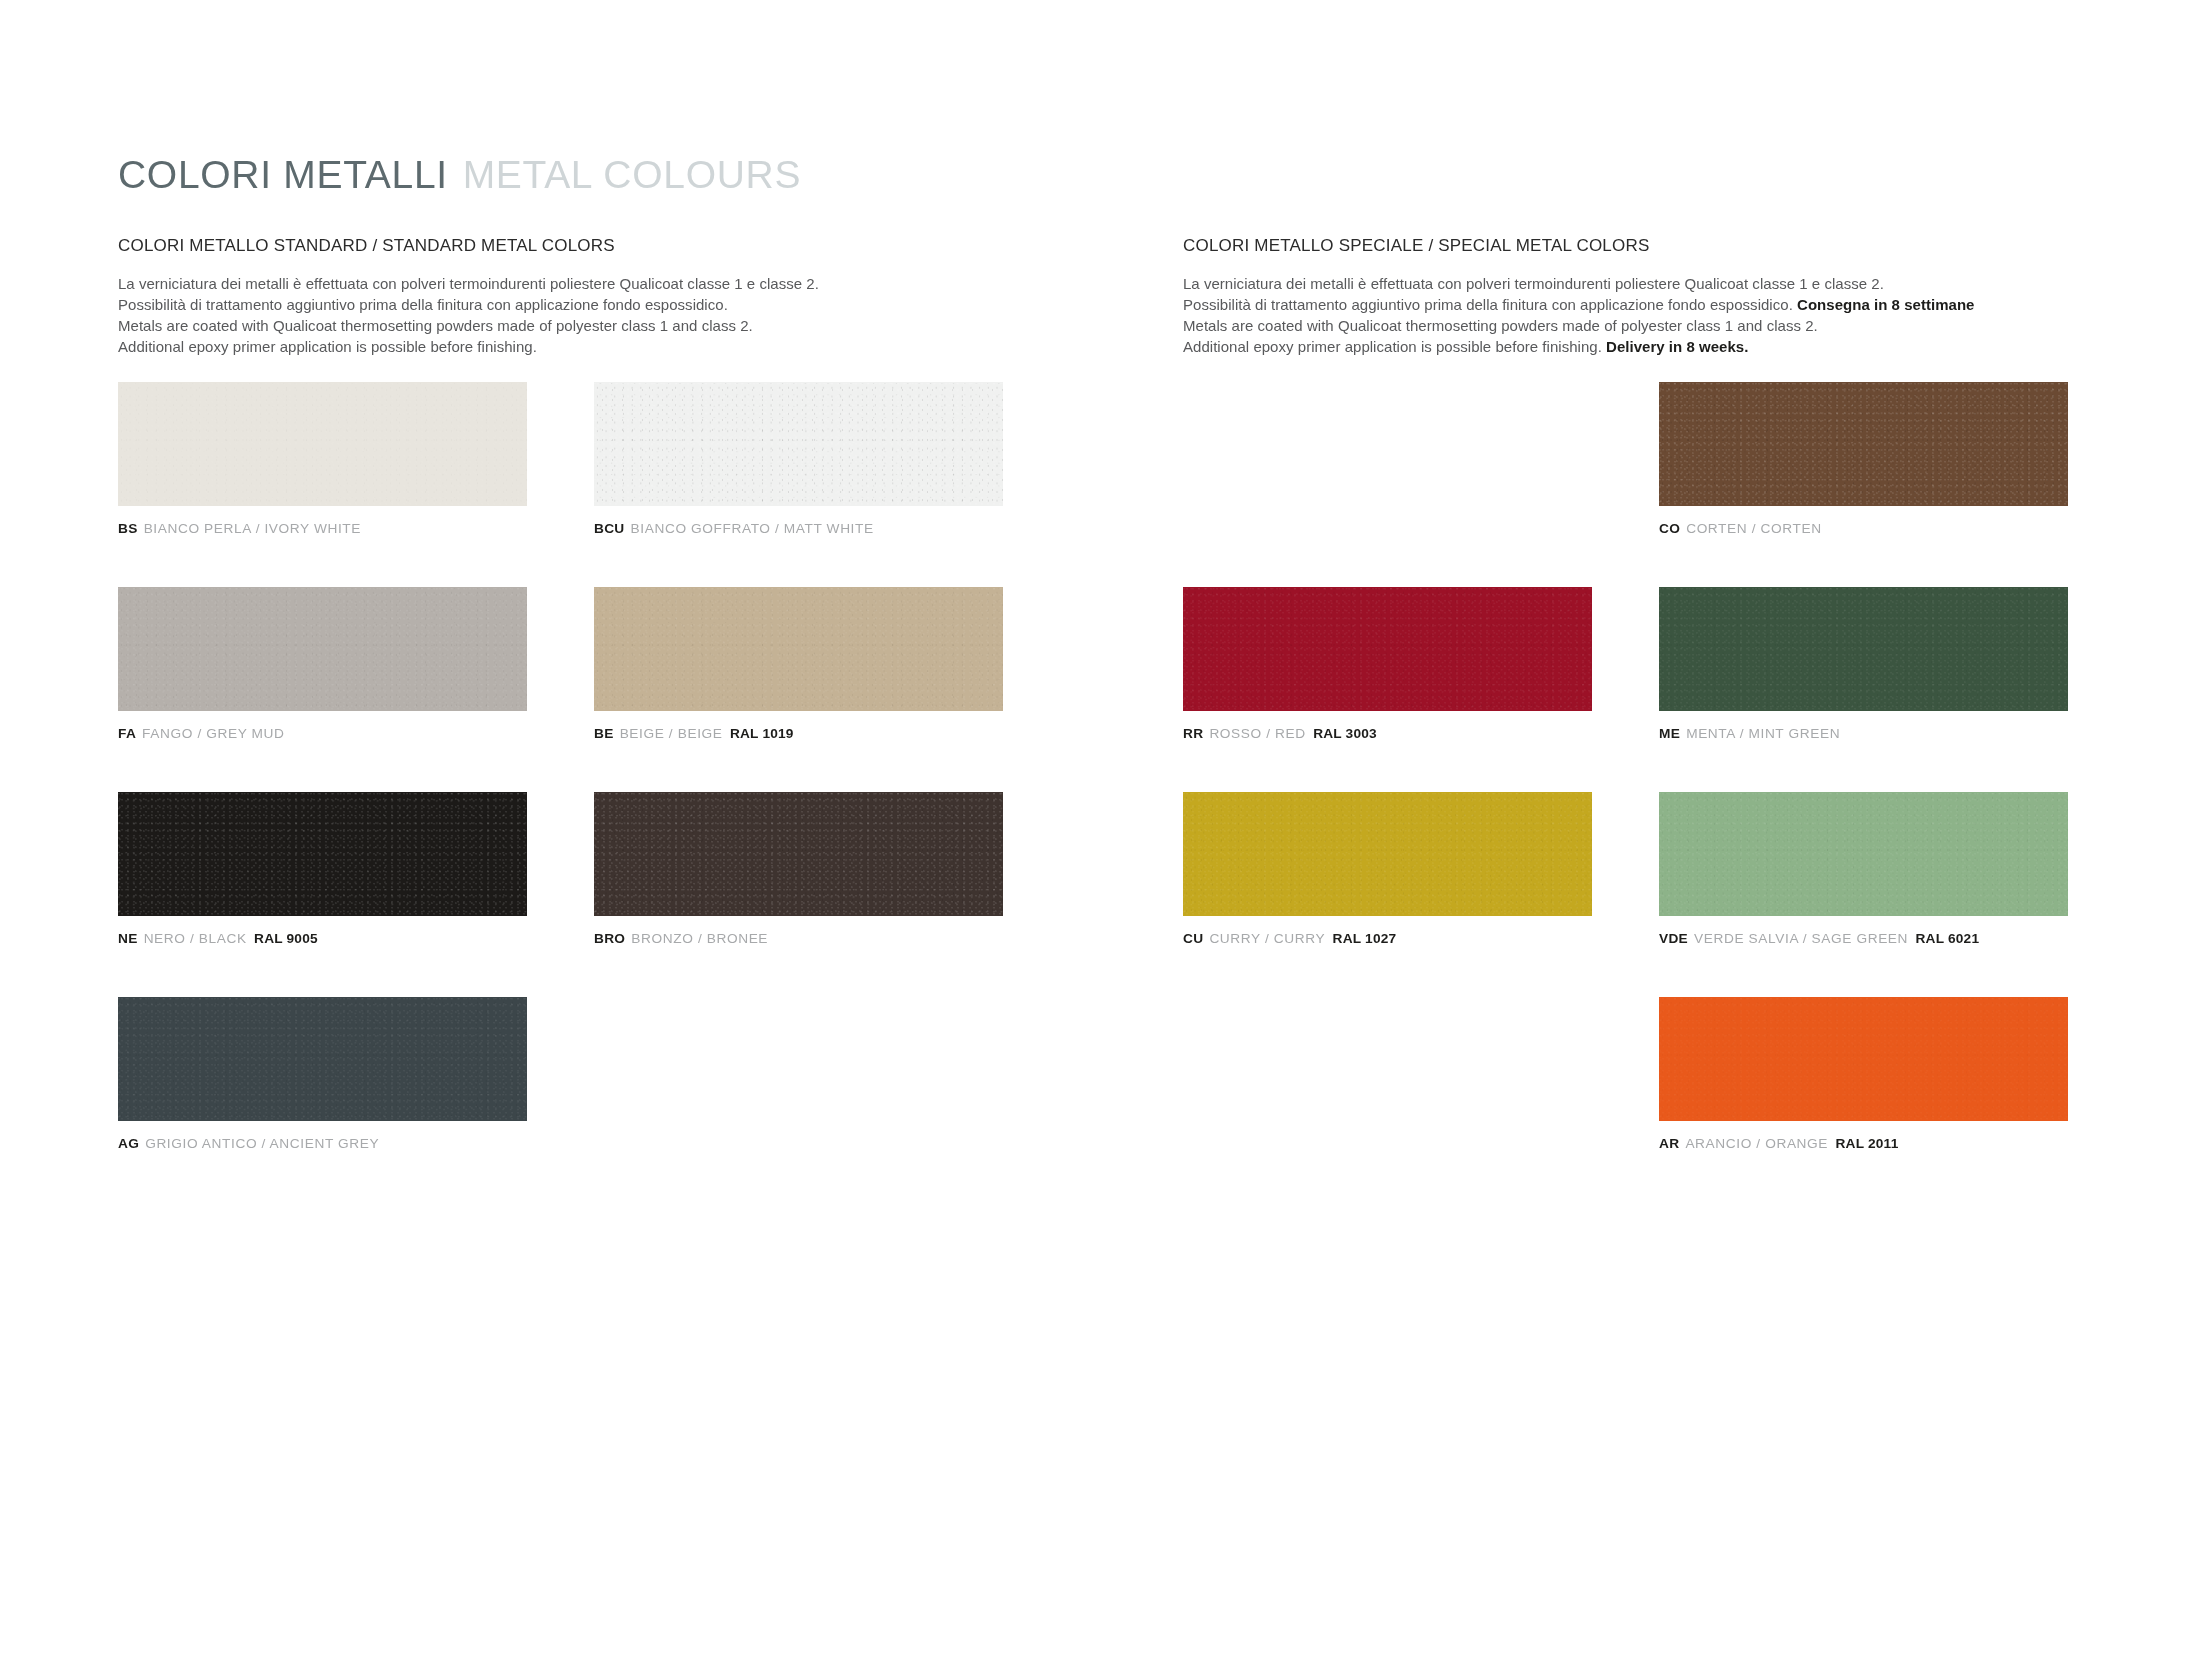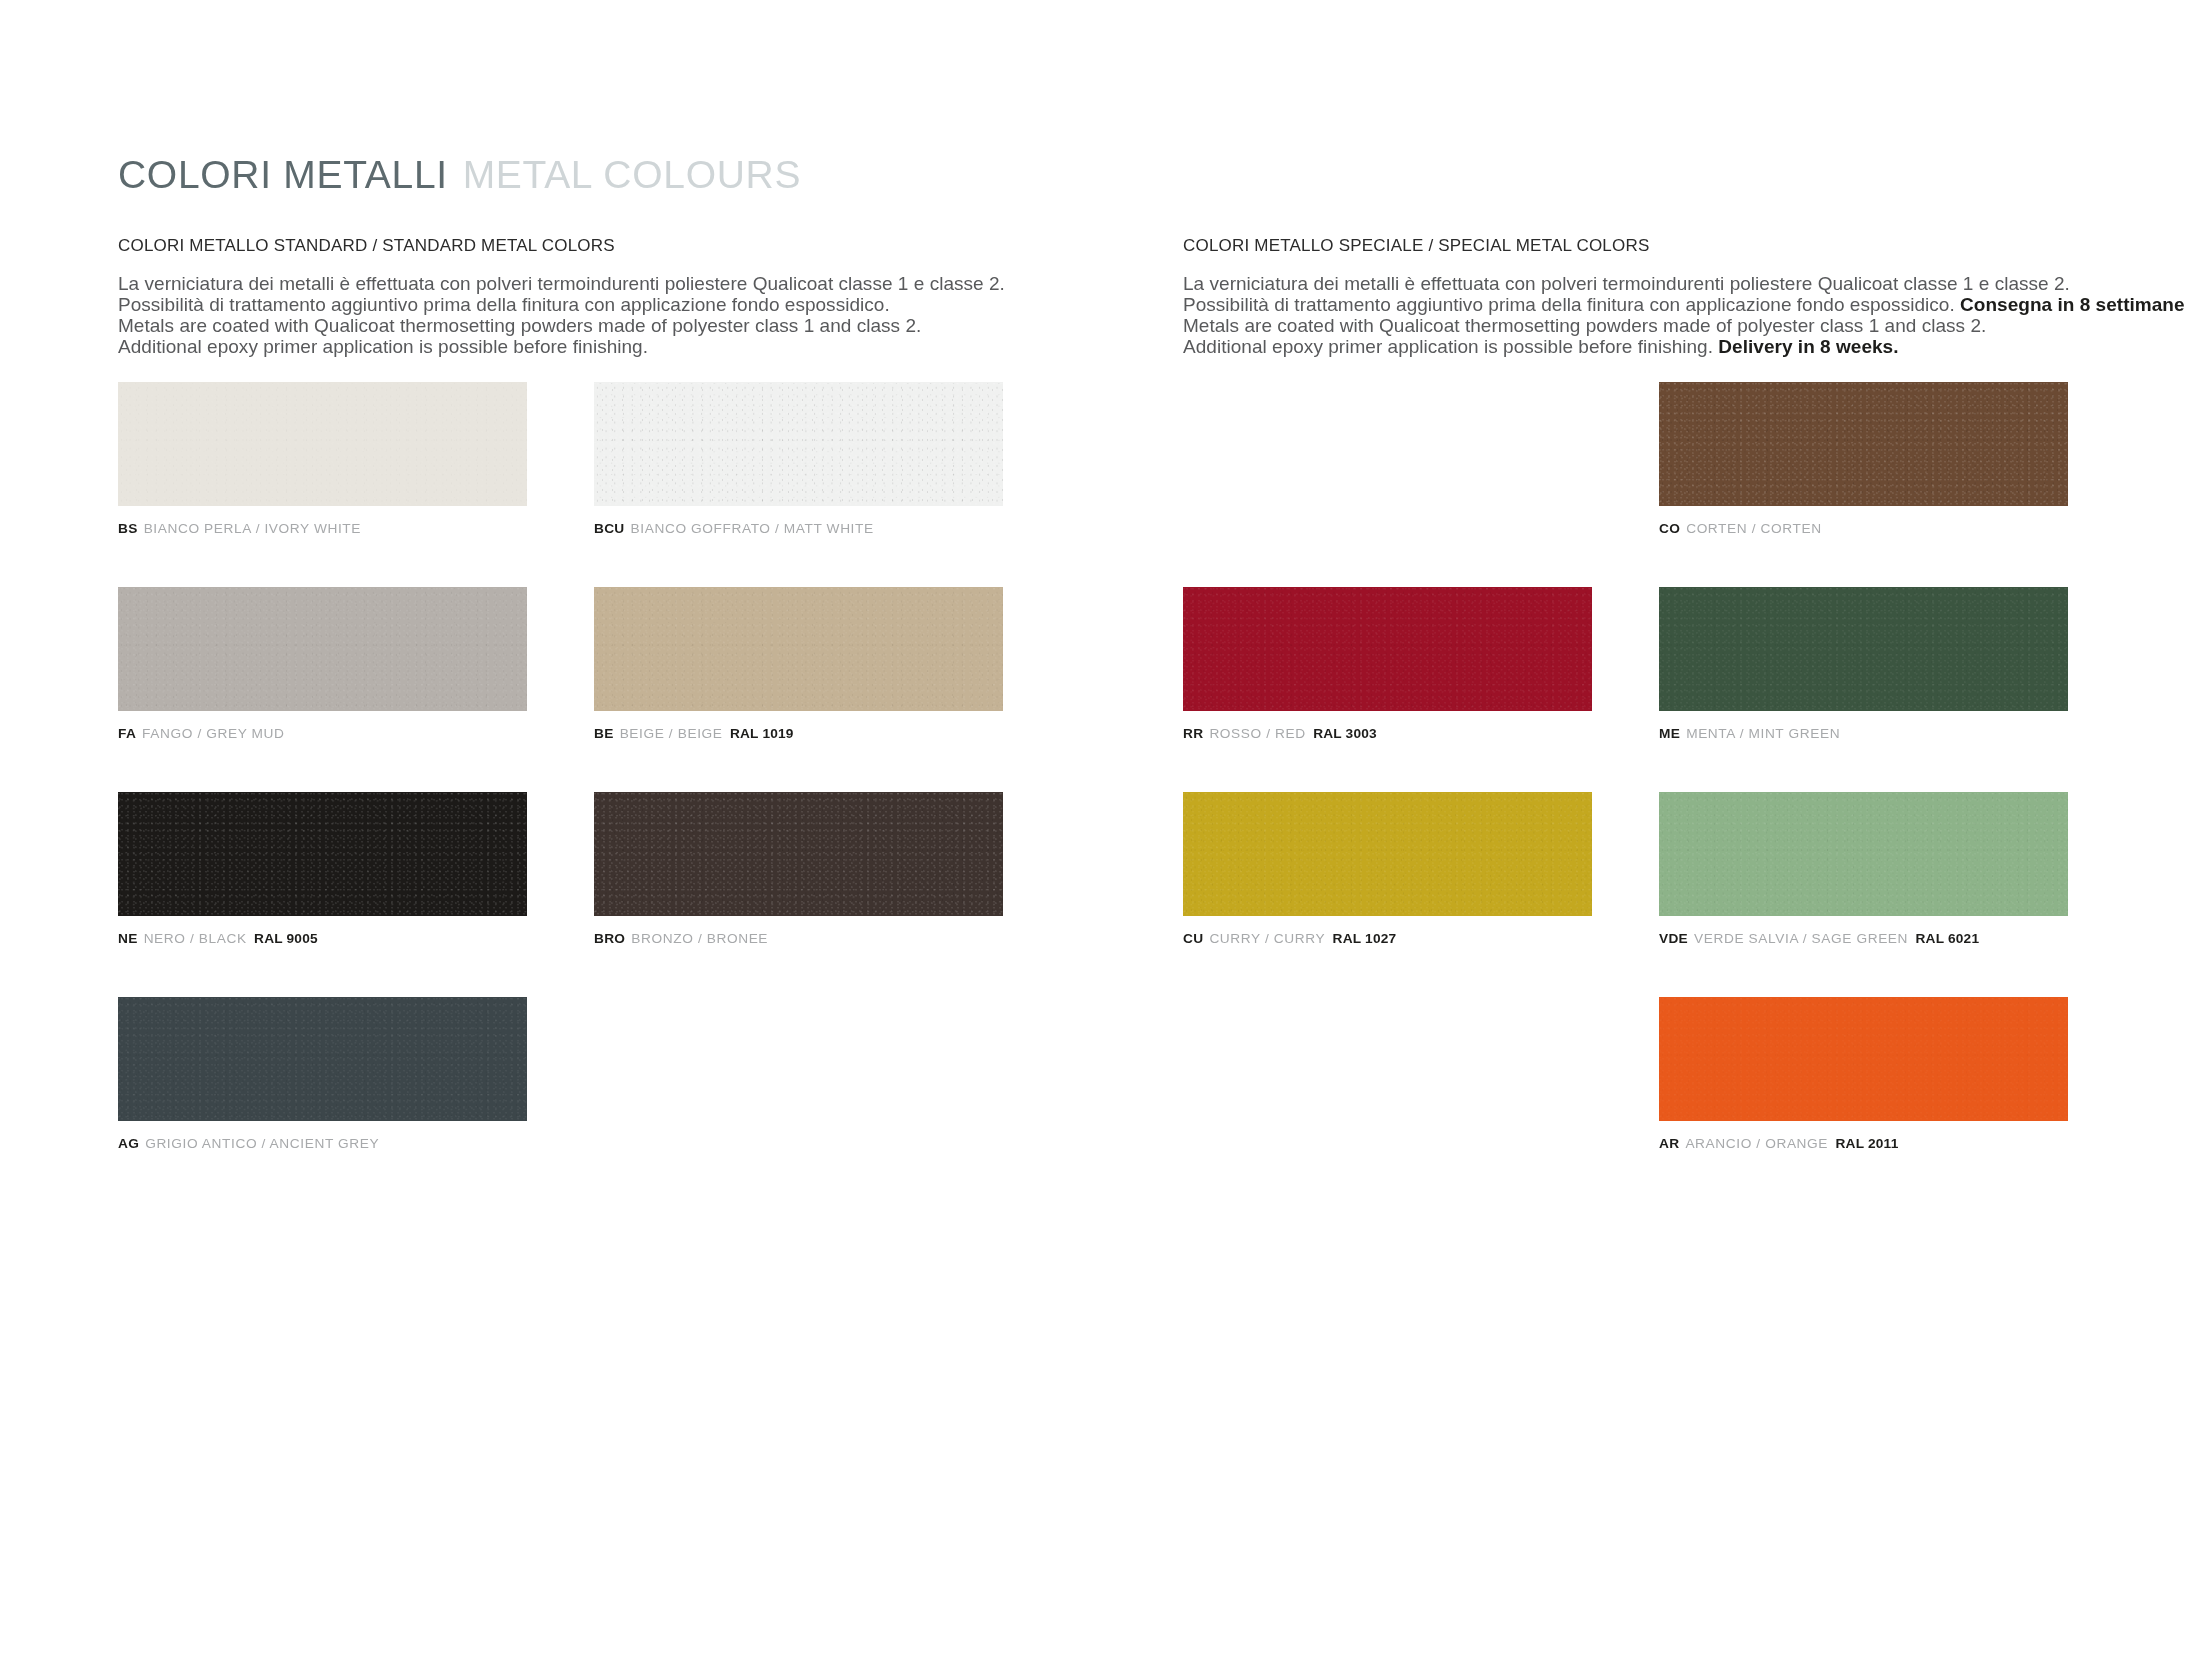--- a/index.html
+++ b/index.html
@@ -54,21 +54,21 @@
   .col-head {
     font-size: 17px;
     color: #2b2b2b;
     letter-spacing: 0.2px;
     white-space: nowrap;
     margin: 0 0 17.4px 0;
     font-weight: 400;
   }
 
   .col-desc {
-    font-size: 19px;
+    font-size: 15px;
     line-height: 21px;
     color: #58595b;
     letter-spacing: 0.03px;
     max-width: 952px;
   }
   .col-desc div { white-space: nowrap; }
   .col-desc .em {
     color: #1d1d1b;
     font-weight: 700;
   }

